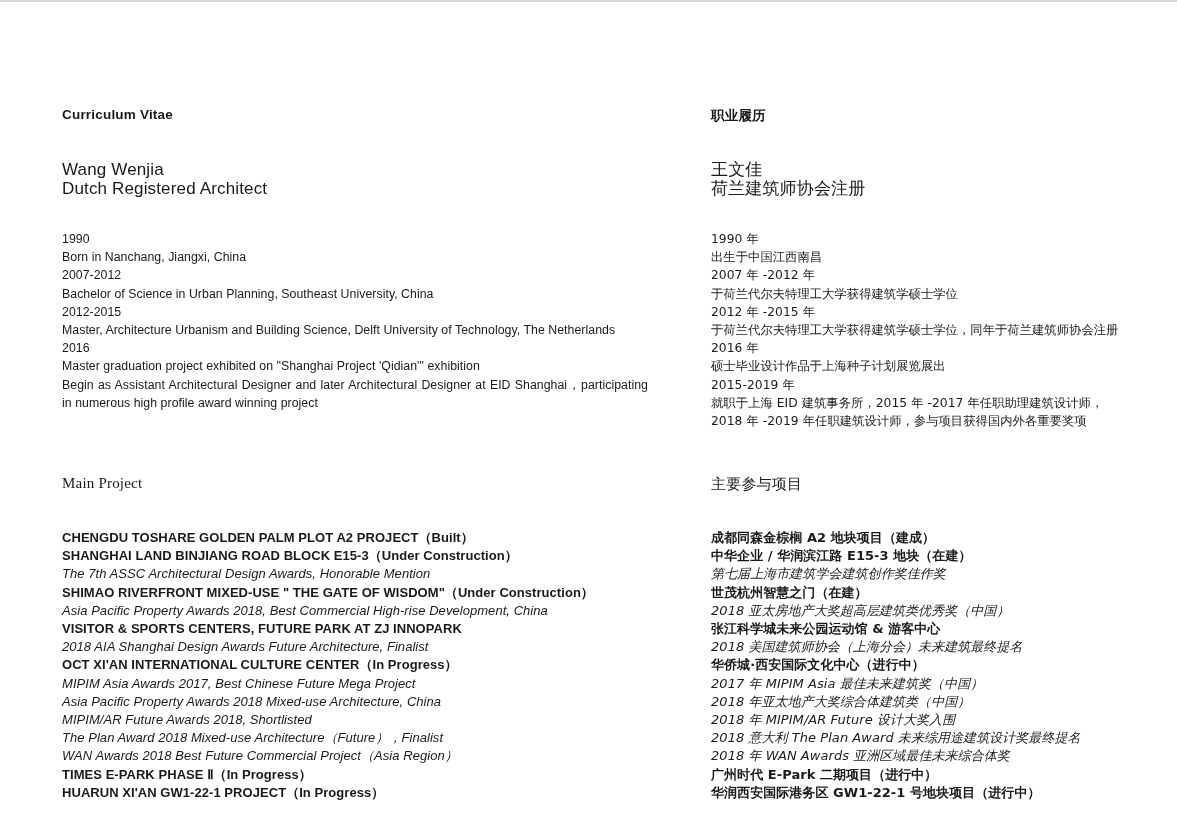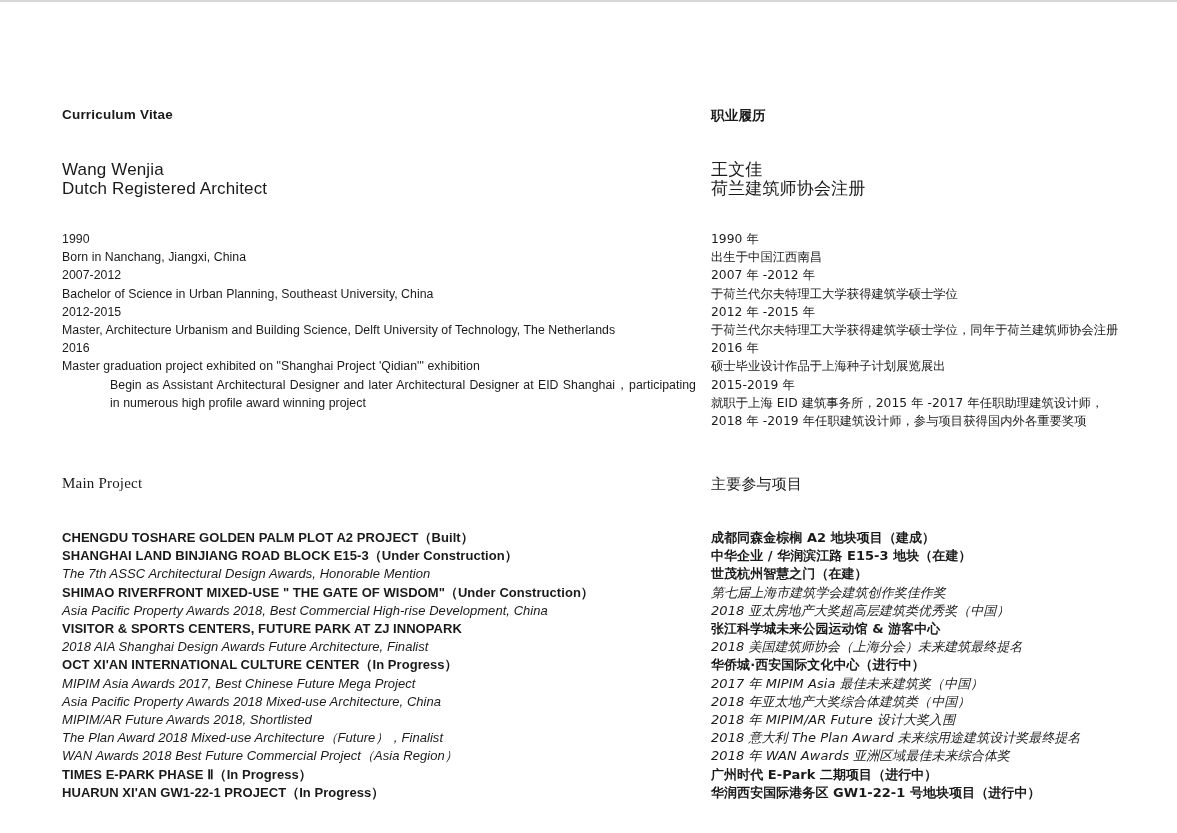--- a/index.html
+++ b/index.html
@@ -76,21 +76,20 @@
   }
   .i {
     font-style: italic;
   }
   .nw {
     white-space: nowrap;
   }
   .justified {
     text-align: justify;
     text-justify: inter-word;
-    margin-left: 48px;
   }
   
   #cv-title      { top: 107px; }
   #cv-name       { top: 160px; }
   #cv-bio        { top: 230px; }
   #cv-mainproj   { top: 475px; }
   #cv-projects   { top: 529px; }
 
   #zh-title      { top: 107px; }
   #zh-name       { top: 160px; }
@@ -172,22 +171,22 @@
       <div class="body-line">硕士毕业设计作品于上海种子计划展览展出</div>
       <div class="body-line">2015-2019 年</div>
       <div class="body-line" style="width:414px">就职于上海 EID 建筑事务所，2015 年 -2017 年任职助理建筑设计师，2018 年 -2019 年任职建筑设计师，参与项目获得国内外各重要奖项</div>
     </div>
 
     <div class="block section-head" id="zh-mainproj">主要参与项目</div>
 
     <div class="block" id="zh-projects">
       <div class="proj-line b nw">成都同森金棕榈 A2 地块项目（建成）</div>
       <div class="proj-line b nw">中华企业 / 华润滨江路 E15-3 地块（在建）</div>
+      <div class="proj-line i nw">第七届上海市建筑学会建筑创作奖佳作奖</div>
       <div class="proj-line b nw">世茂杭州智慧之门（在建）</div>
-      <div class="proj-line i nw">第七届上海市建筑学会建筑创作奖佳作奖</div>
       <div class="proj-line i nw">2018 亚太房地产大奖超高层建筑类优秀奖（中国）</div>
       <div class="proj-line b nw">张江科学城未来公园运动馆 &amp; 游客中心</div>
       <div class="proj-line i nw">2018 美国建筑师协会（上海分会）未来建筑最终提名</div>
       <div class="proj-line b nw">华侨城·西安国际文化中心（进行中）</div>
       <div class="proj-line i nw">2017 年 MIPIM Asia 最佳未来建筑奖（中国）</div>
       <div class="proj-line i nw">2018 年亚太地产大奖综合体建筑类（中国）</div>
       <div class="proj-line i nw">2018 年 MIPIM/AR Future 设计大奖入围</div>
       <div class="proj-line i nw">2018 意大利 The Plan Award 未来综用途建筑设计奖最终提名</div>
       <div class="proj-line i nw">2018 年 WAN Awards 亚洲区域最佳未来综合体奖</div>
       <div class="proj-line b nw">广州时代 E-Park 二期项目（进行中）</div>

